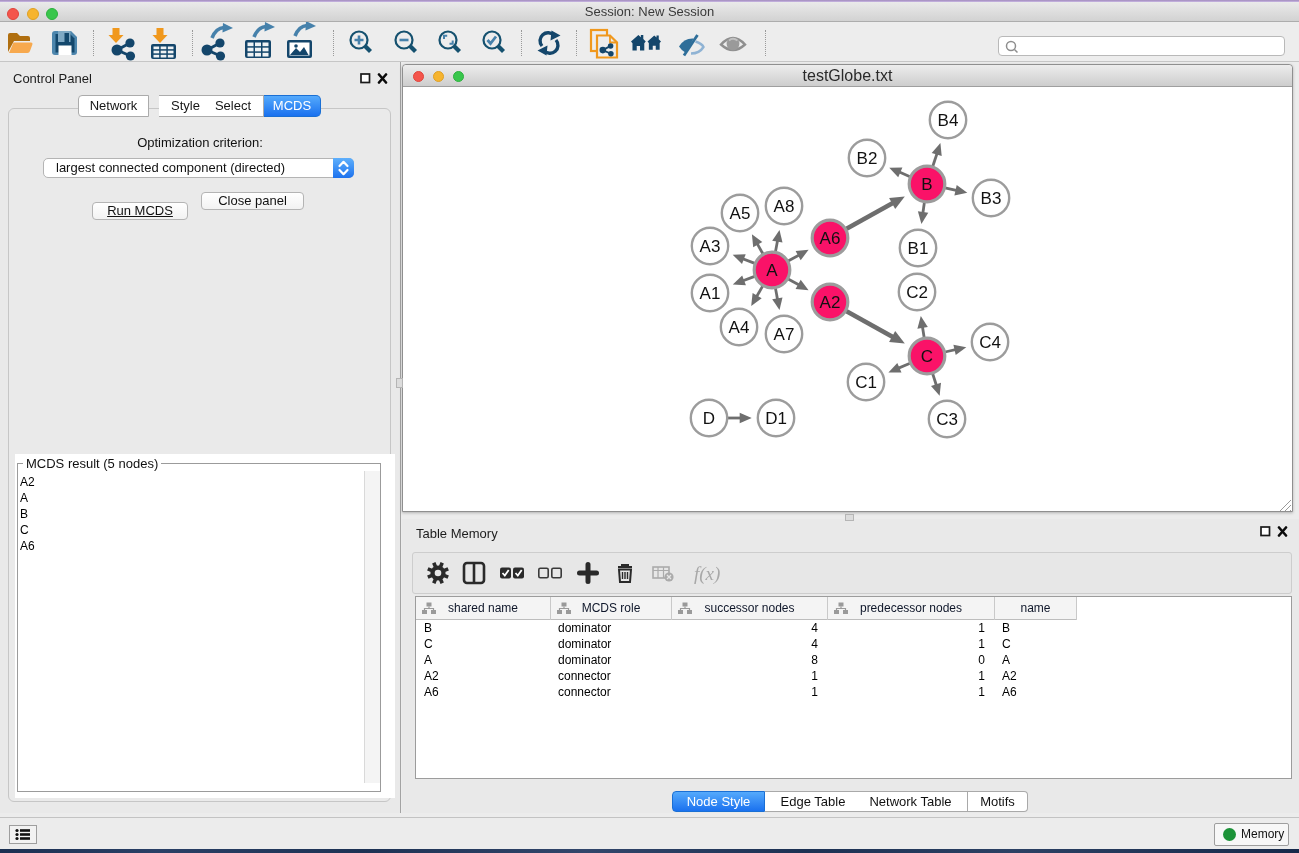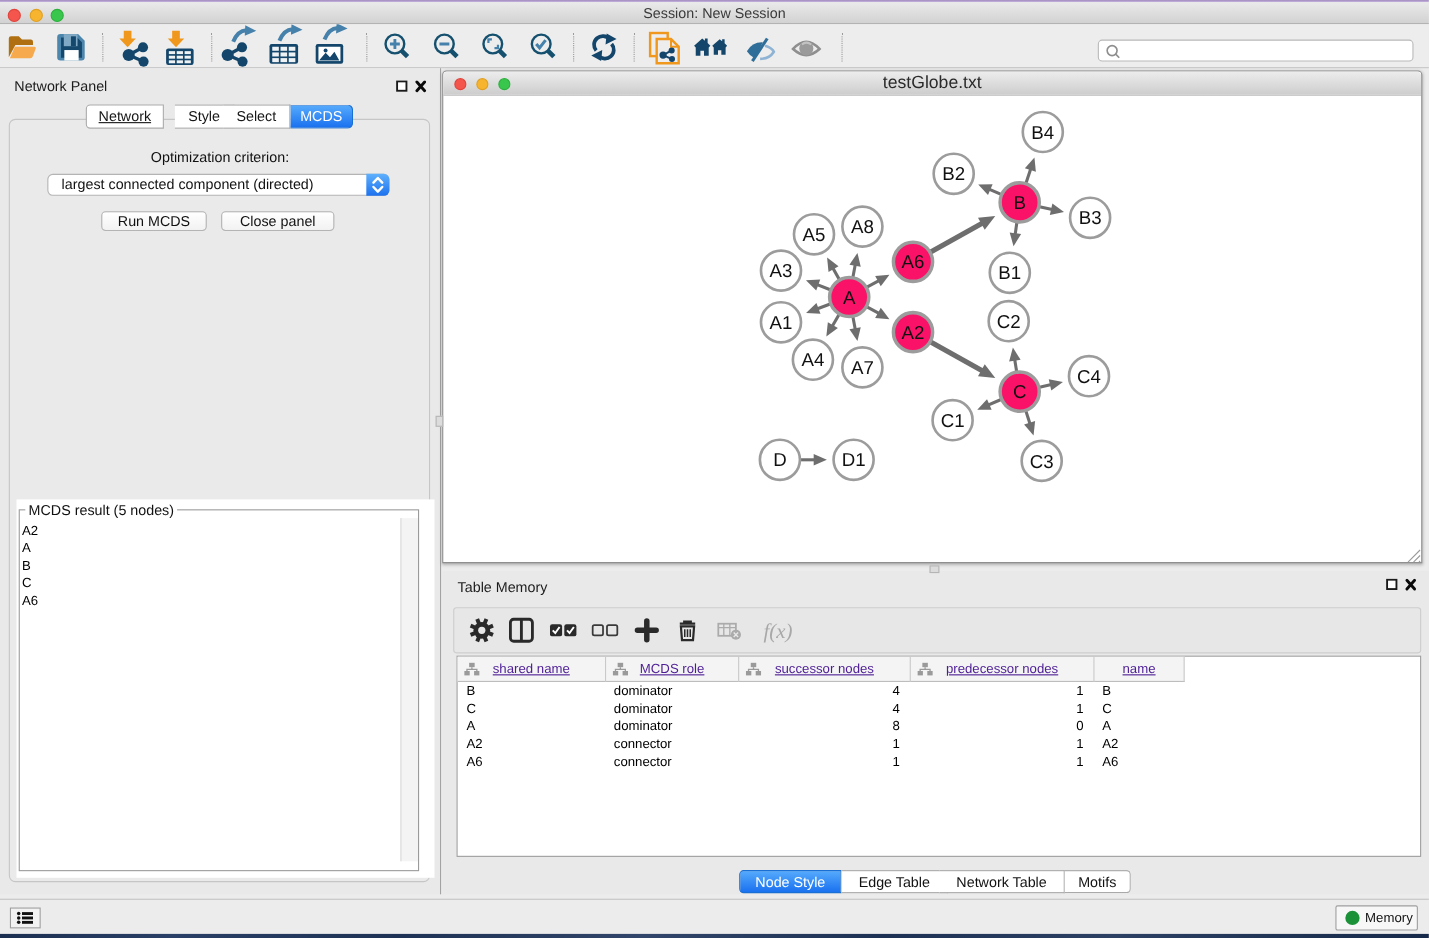--- a/index.html
+++ b/index.html
@@ -40,21 +40,21 @@
 #netwin { left:402px; top:64px; width:891px; height:448px; background:#fff; border:1px solid #8f8f8f; border-radius:4px 4px 0 0; box-shadow:0 1px 3px rgba(0,0,0,0.25); }
 #nettitle { position:absolute; left:0; top:0; width:100%; height:22px; background:linear-gradient(#ededed,#cdcdcd);
   border-bottom:1px solid #9f9f9f; border-radius:4px 4px 0 0; text-align:center; font-size:16px; color:#2a2a2a; line-height:22px; }
 .tl2 { position:absolute; top:6px; width:11px; height:11px; border-radius:50%; }
 
 #tpanel { left:402px; top:519px; width:897px; height:294px; background:#e9e9e9; }
 #tpTitle { left:14px; top:7px; font-size:13px; color:#1c1c1c; }
 #tpToolbar { left:10px; top:33px; width:880px; height:42px; background:#e7e7e7; border:1px solid #cdcdcd; border-radius:3px; }
 #ttable { left:13px; top:77px; width:877px; height:183px; background:#fff; border:1px solid #9c9c9c; }
 #thead { position:absolute; left:0; top:0; width:661px; height:23px; background:#f4f4f4; border-bottom:1px solid #bdbdbd; }
-.th { position:absolute; top:0; height:23px; border-right:1px solid #c9c9c9; font-size:12px; color:#4c1d95; text-align:center; line-height:23px;text-decoration:underline; }
+.th { position:absolute; top:0; height:23px; border-right:1px solid #c9c9c9; font-size:12px; color:#0f172a; text-align:center; line-height:23px; }
 .td { position:absolute; font-size:12px; color:#000; }
 .tabB { position:absolute; top:272px; height:21px; background:#fff; border:1px solid #a9a9a9; font-size:13px; color:#111; text-align:center; line-height:19px; }
 
 #statusbar { left:0; top:817px; width:1299px; height:32px; background:#ececec; border-top:1px solid #c3c3c3; }
 #deskBottom { left:0; top:849px; width:1299px; height:4px; background:linear-gradient(90deg,#1b2f51,#2a4066 12%,#1d3254 28%,#32466b 45%,#1c3153 62%,#2c4164 78%,#16294a); }
 svg text { font-family:"Liberation Sans", sans-serif; }
 </style>
 </head>
 <body>
 <div class="abs" id="deskTop"></div>
@@ -154,38 +154,38 @@
 <div class="sep" style="left:576px"></div>
 <div class="sep" style="left:765px"></div>
 <div id="search">
       <svg width="16" height="16" style="position:absolute;left:5px;top:2px">
         <circle cx="7" cy="7" r="4.5" fill="none" stroke="#8e8e8e" stroke-width="1.5"></circle>
         <line x1="10.5" y1="10.5" x2="13.5" y2="13.5" stroke="#8e8e8e" stroke-width="1.5"></line>
       </svg>
     </div>
 </div>
 <div class="abs" id="cpanel">
-  <div class="abs" id="cpTitle">Network Panel</div>
+  <div class="abs" id="cpTitle">Control Panel</div>
   <svg class="abs" style="left:360px;top:11px" width="30" height="12">
       <rect x="1" y="1" width="8.5" height="8.5" fill="#fff" stroke="#1a1a1a" stroke-width="1.7"></rect>
       <path d="M19 1.5 L26 9.5 M26 1.5 L19 9.5" stroke="#0a0a0a" stroke-width="2.6" stroke-linecap="round"></path>
     </svg>
   <div class="abs" id="cpBox"></div>
-  <div class="tab" style="left:78px;width:71px;border-radius:4px 0 0 4px;text-decoration:underline;">Network</div>
+  <div class="tab" style="left:78px;width:71px;border-radius:4px 0 0 4px;">Network</div>
   <div class="tab" style="left:159px;width:54px;border-left:none;">Style</div>
   <div class="tab" style="left:203px;width:61px;border-left:none;">Select</div>
   <div class="tab" style="left:264px;width:57px;border:1px solid #1a6fd4;border-left:none;border-radius:0 5px 5px 0;background:linear-gradient(#55aafc,#1a71ef);color:#fff;">MCDS</div>
   <div class="abs" id="optLabel">Optimization criterion:</div>
   <div class="abs" id="combo">largest connected component (directed)
     <div id="comboBtn"><svg width="21" height="20">
           <path d="M6.5 8 L10.5 3.8 L14.5 8" fill="none" stroke="#fff" stroke-width="2.2" stroke-linejoin="round" stroke-linecap="round"></path>
           <path d="M6.5 12 L10.5 16.2 L14.5 12" fill="none" stroke="#fff" stroke-width="2.2" stroke-linejoin="round" stroke-linecap="round"></path>
         </svg></div>
   </div>
-  <div class="btn" style="left:92px;top:130px;width:96px;">Run MCDS</div>
+  <div class="btn" style="left:92px;top:140px;width:96px;text-decoration:underline;">Run MCDS</div>
   <div class="btn" style="left:201px;top:130px;width:103px;">Close panel</div>
   <div class="abs" id="resultWhite">
     <div class="abs" id="resultBorder"></div>
     <div class="abs" id="resultLegend">MCDS result (5 nodes)</div>
     <div class="abs" id="resultList">A2<br>A<br>B<br>C<br>A6</div>
     <div class="abs" id="resultScroll"></div>
   </div>
 </div>
 <div class="abs" id="netwin">
   <div id="nettitle">testGlobe.txt

